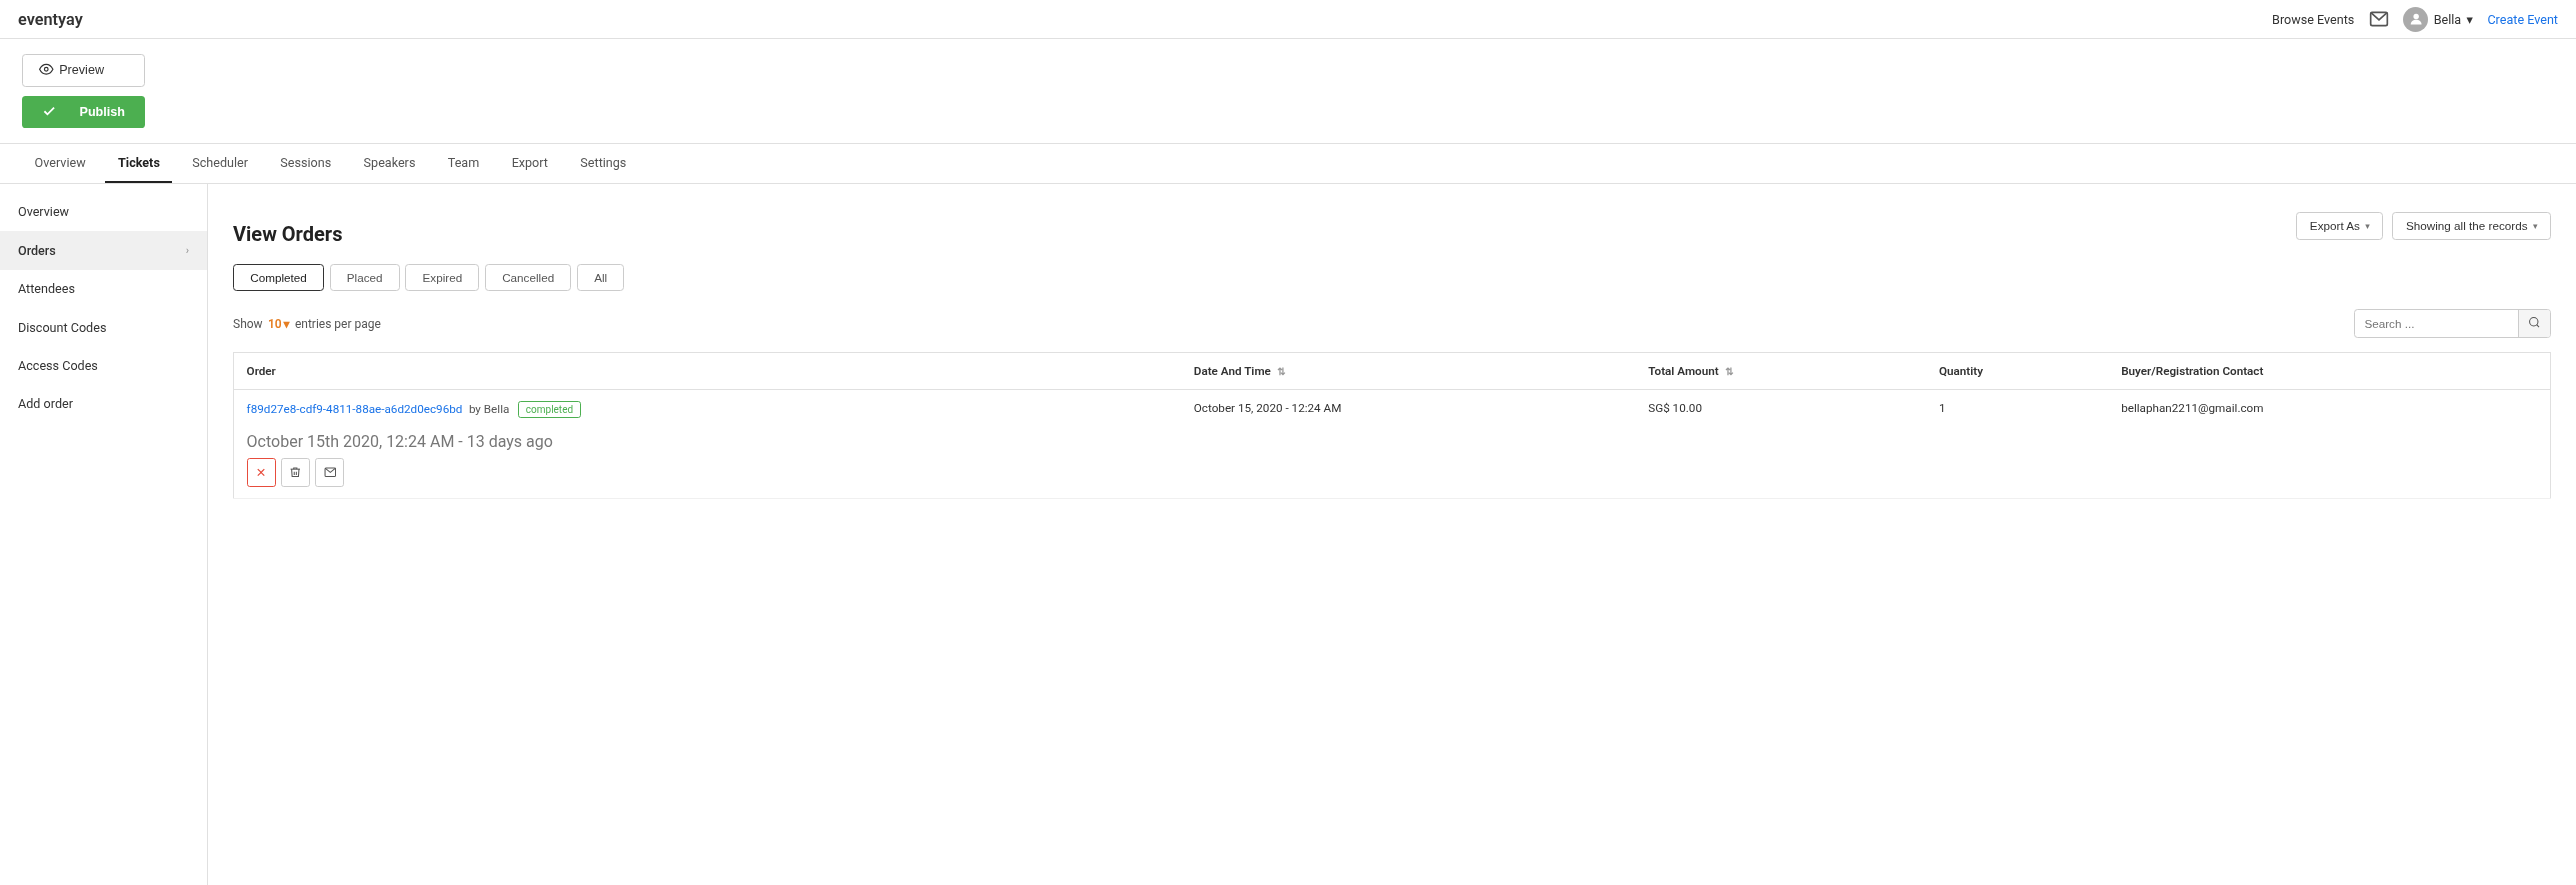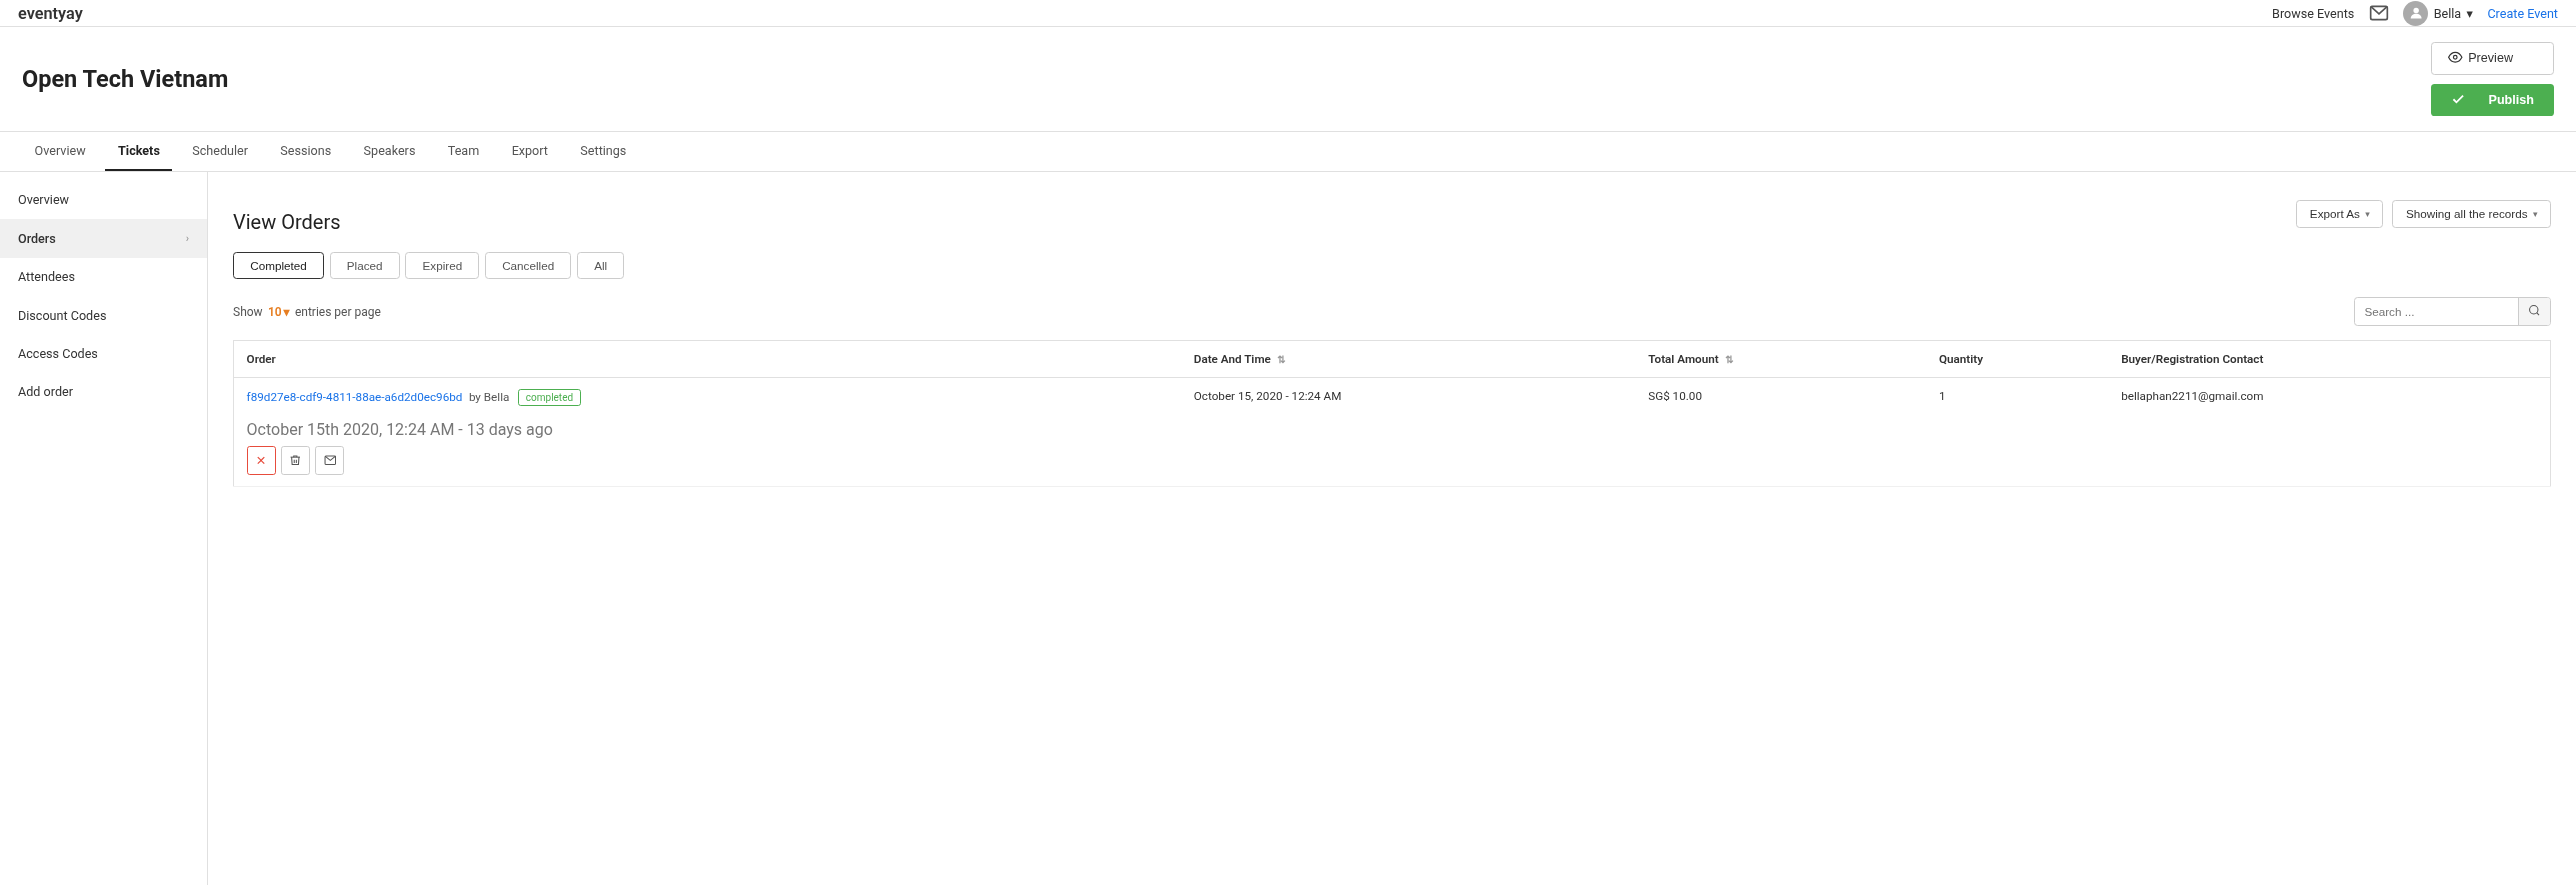--- a/index.html
+++ b/index.html
@@ -2,21 +2,21 @@
 <html style="font-size:14.5px"><head>
   <meta charset="utf-8">
   <style>
     * { box-sizing: border-box; margin: 0; padding: 0; }
     body { font-family: -apple-system, BlinkMacSystemFont, 'Segoe UI', Roboto, sans-serif; font-size: 12.6px; color: #333; background: #fff; }
 
     
     .top-nav {
       display: flex;
       align-items: center;
-      height: 27px;
+      height: 39px;
       border-bottom: 0.9px solid #e0e0e0;
       padding: 0 18px;
     }
     .logo {
       font-size: 16.3px;
       font-weight: 600;
       color: #333;
       flex: 1;
     }
     .nav-right {
@@ -167,21 +167,21 @@
 
     
     .section-header {
       display: flex;
       align-items: center;
       justify-content: space-between;
       margin-bottom: 18px;
     }
     .section-title {
       font-size: 20px;
-      font-weight: 400;
+      font-weight: 700;
       color: #222;
       margin-top: 16px;
     }
     .section-actions {
       display: flex;
       gap: 9px;
     }
     .dropdown-btn {
       display: flex;
       align-items: center;
@@ -359,21 +359,20 @@
         </svg>
       </div>
       <span>Bella</span>
       <span>▾</span>
     </div>
     <a class="create-event-btn">Create Event</a>
   </div>
 </nav>
 
 <div class="page-header">
-  <h1 class="page-title">Open Tech Vietnam</h1>
   <div class="header-actions">
     <button class="preview-btn">
       <span>
         <svg viewBox="0 0 24 24" fill="none" stroke="currentColor" stroke-width="2" width="14.5" height="14.5">
           <path d="M1 12s4-8 11-8 11 8 11 8-4 8-11 8-11-8-11-8z"></path>
           <circle cx="12" cy="12" r="3"></circle>
         </svg>
       </span>
       <span>Preview</span>
     </button>

